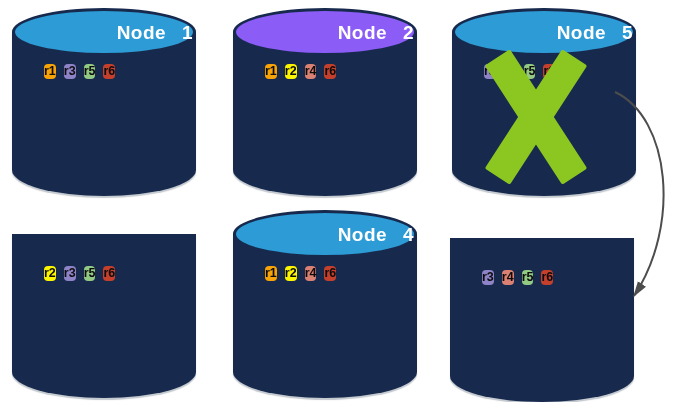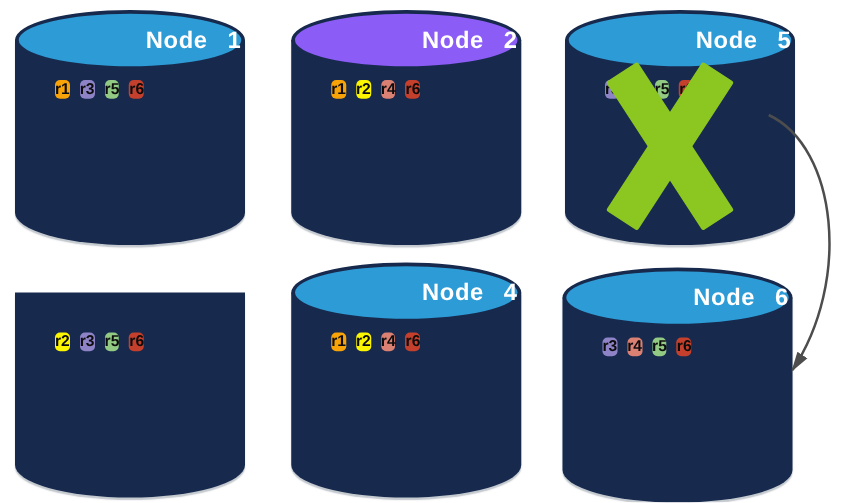--- a/index.html
+++ b/index.html
@@ -142,23 +142,20 @@
         <span class="bar-label">r4</span>
         </div>
       <div class="bar" style="background-color: rgb(196, 64, 44);">
         <span class="bar-label">r6</span>
         </div>
     </div>
   </div>
 
   <div class="node p6">
     <div class="cyl-body" style="background-color: rgb(23, 42, 78);"></div>
-    <div class="cyl-top" style="background-color: rgb(45, 155, 213); border-color: rgb(23, 42, 78);">
-      <span class="node-title">Node 6</span>
-    </div>
     <div class="bars">
       <div class="bar" style="background-color: rgb(143, 131, 199);">
         <span class="bar-label">r3</span>
         </div>
       <div class="bar" style="background-color: rgb(219, 129, 115);">
         <span class="bar-label">r4</span>
         </div>
       <div class="bar" style="background-color: rgb(146, 201, 131);">
         <span class="bar-label">r5</span>
         </div>

